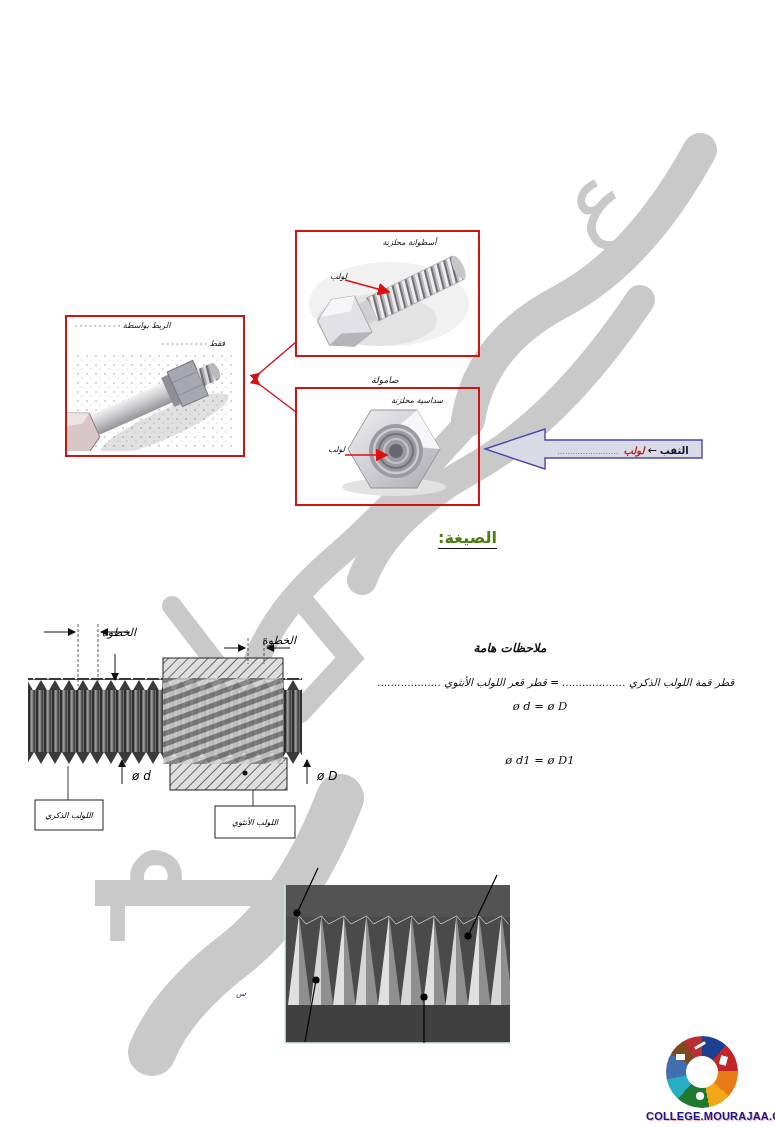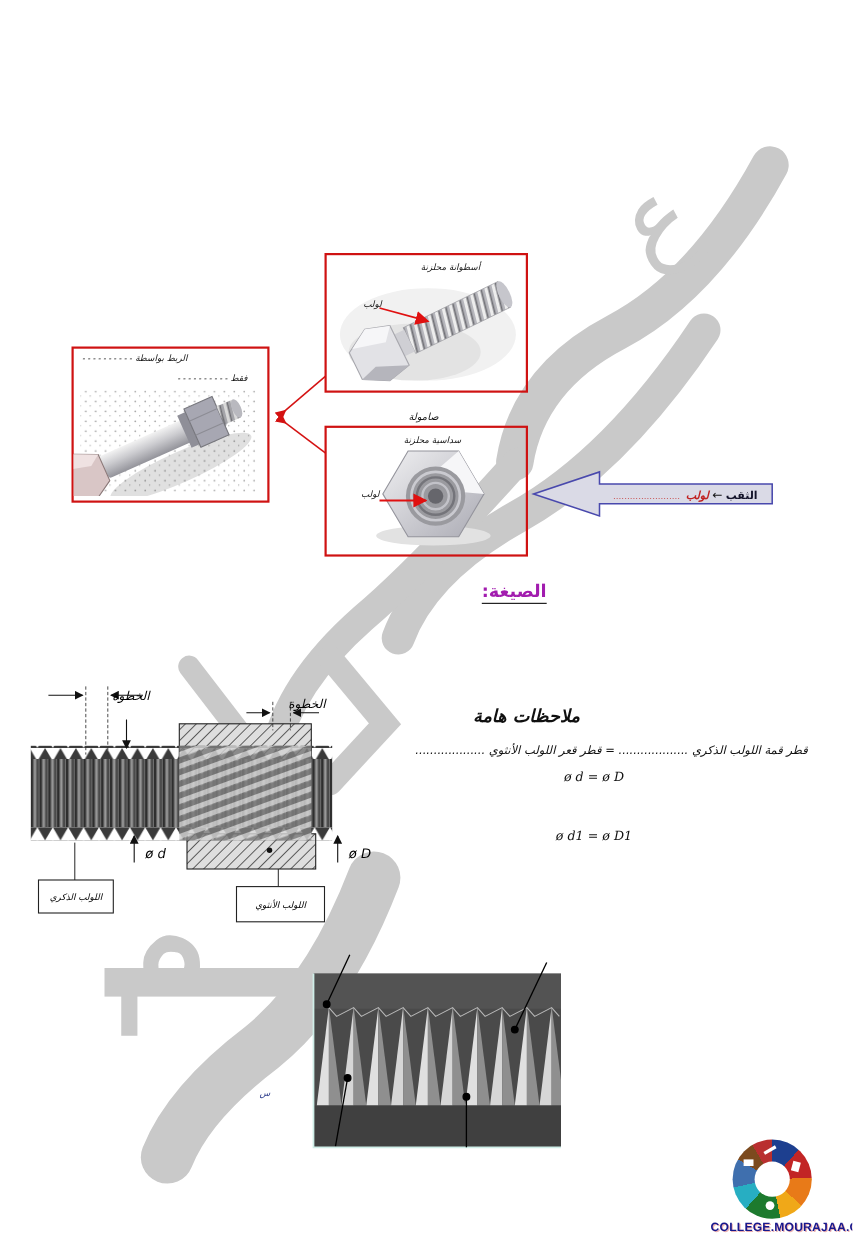--- a/index.html
+++ b/index.html
@@ -15,24 +15,24 @@
                  direction:rtl;text-align:center;white-space:nowrap;}
   .term{color:#14142a;font-weight:bold;font-size:10px;}
   .barrow{color:#111;font-size:11px;padding:0 3px;}
   .ans{color:#c02020;font-size:10px;font-style:italic;font-weight:bold;}
   .rdots{color:#c85050;font-size:8px;letter-spacing:1px;}
   
   .note-line{position:absolute;direction:rtl;text-align:center;font-size:10.5px;color:#101010;
              font-style:italic;white-space:nowrap;z-index:2;}
   .note-formula{position:absolute;font-family:"DejaVu Serif",serif;font-style:italic;
                 font-size:11.5px;color:#101010;text-align:center;z-index:2;}
-  .formula-heading{position:absolute;font-size:16px;font-weight:bold;color:#a21caf;
+  .formula-heading{position:absolute;font-size:16px;font-weight:bold;color:#4d7c0f;
                    border-bottom:1.6px solid #0d0d0d;padding-bottom:1px;direction:rtl;z-index:2;}
-  .notes-heading{position:absolute;font-size:16px;font-weight:bold;font-style:italic;
-                 color:#101010;direction:rtl;text-align:left;z-index:2;}
+  .notes-heading{position:absolute;font-size:12px;font-weight:bold;font-style:italic;
+                 color:#101010;direction:rtl;text-align:center;z-index:2;}
   
   .cap{position:absolute;font-size:8px;direction:rtl;white-space:nowrap;z-index:3;}
   .dashline{font-size:7px;color:#222;letter-spacing:1px;}
   
   .logo{position:absolute;left:646px;top:1036px;width:126px;height:90px;z-index:3;}
   .ring{position:absolute;left:20px;top:0;width:72px;height:72px;border-radius:50%;
         background:conic-gradient(#1d3f8f 0 42deg,#c22525 42deg 88deg,#e87a18 88deg 132deg,
         #f0a818 132deg 168deg,#1d7a2e 168deg 222deg,#27aec2 222deg 258deg,
         #3f6fae 258deg 300deg,#7c4a1e 300deg 330deg,#b92f2f 330deg 360deg);}
   .ring::after{content:"";position:absolute;left:20px;top:20px;width:32px;height:32px;
@@ -138,21 +138,21 @@
         <polygon points="-32,-20 -54,-27 -72,-16 -42,-8" fill="#f6f6f8"></polygon>
         <polygon points="-76,13 -54,25 -32,20 -60,8" fill="#b5b5bc"></polygon>
       </g>
       <line x1="48" y1="48" x2="92" y2="60" stroke="#e01010" stroke-width="1.6" marker-end="url(#redhead2)"></line>
     </svg>
   </div>
 
   <div class="cap hw" style="left:330px;top:375px;width:110px;text-align:center;font-size:9px;z-index:3;">صامولة</div>
 
   <div class="redbox" style="left:295px;top:387px;width:181px;height:115px;">
-    <div class="cap hw" style="left:70px;top:7px;width:100px;text-align:left;">سداسية محلزنة</div>
+    <div class="cap hw" style="left:70px;top:7px;width:100px;text-align:center;">سداسية محلزنة</div>
     <div class="cap hw" style="left:20px;top:56px;width:28px;">لولب</div>
     <svg width="181" height="115" viewBox="0 0 181 115" style="position:absolute;left:0;top:0;">
       <defs>
         <linearGradient id="nutg" x1="0" y1="0" x2="1" y2="1">
           <stop offset="0" stop-color="#f0f0f2"></stop>
             <stop offset="1" stop-color="#ababb4"></stop>
         </linearGradient>
         <marker id="redhead3" markerWidth="8" markerHeight="8" refX="7" refY="4" orient="auto">
           <polygon points="0,0 8,4 0,8" fill="#e01010"></polygon>
         </marker>

